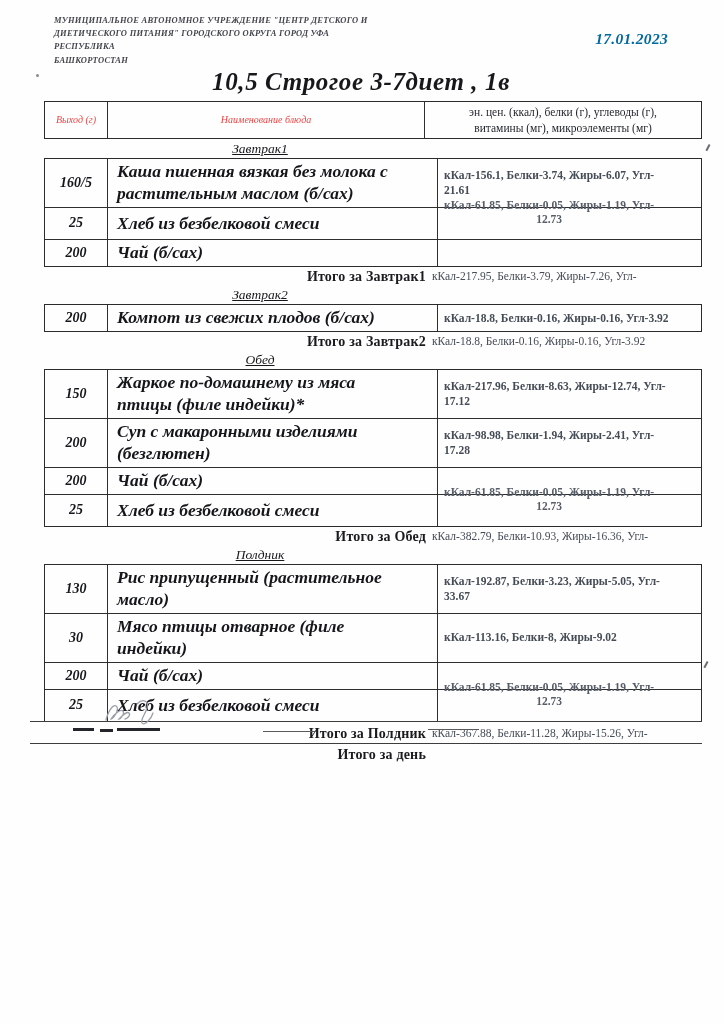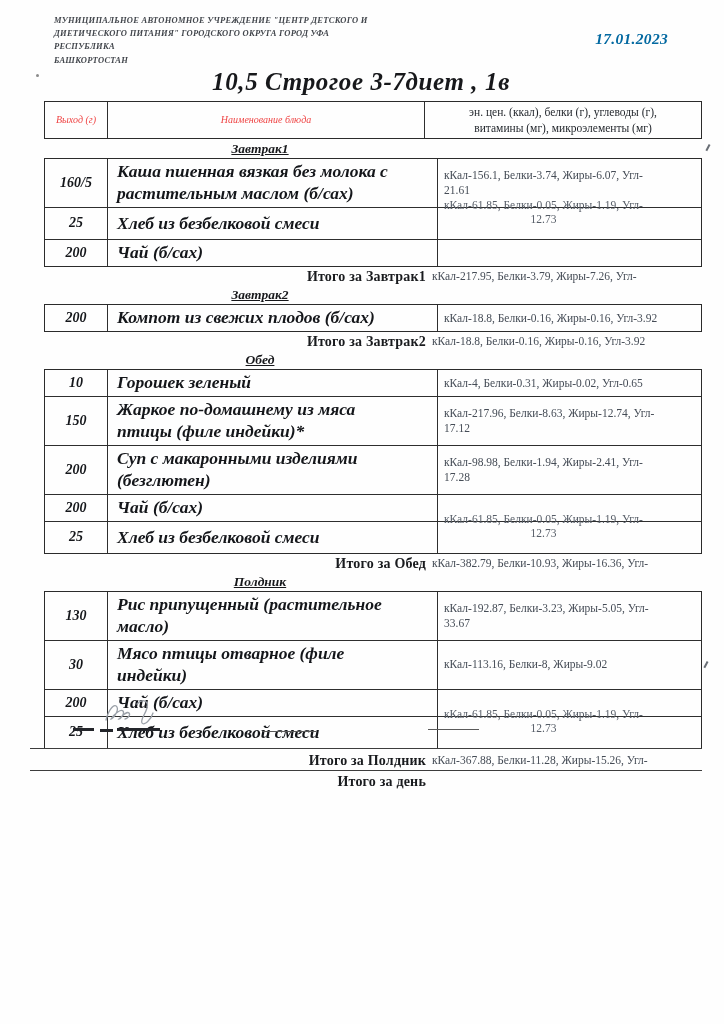--- a/index.html
+++ b/index.html
@@ -47,40 +47,40 @@
     display:flex; align-items:center; justify-content:center;
     font-size:10px; color:#ef4444; padding:2px 0;font-style:italic;
   }
   .thead .c3 {
     font-size:11.5px; color:#1f2329; text-align:center;
     line-height:1.4; padding:2px 4px; white-space:pre-line;
   }
 
   .section-heading {
     width:432px; text-align:center;
-    font-size:13.5px; font-weight:bold; font-style:italic;
+    font-size:13.5px; font-weight:normal; font-style:italic;
     text-decoration:underline; color:#17181b;
     margin:2px 0 1px 0;
   }
 
   .wcell {
     display:flex; align-items:center; justify-content:center;
     font-size:14px; font-weight:bold; font-style:italic; color:#15171b;
   }
   .dcell {
     display:flex; align-items:center;
     padding:1px 4px 2px 9px;
     font-size:17.5px; font-weight:bold; font-style:italic;
     color:#14161a; line-height:1.28; white-space:pre-line;
     min-height:23px;
   }
   .ncell {
     display:flex; align-items:center;
     padding:1px 2px 1px 6px;
-    font-size:11.5px; color:#454c56; line-height:1.28;
+    font-size:11.5px; color:#454c56; line-height:1.28;font-weight:bold;
   }
   .ncell span { white-space:pre-line; }
   .lift .ncell span { position:relative; top:-11px; color:#565d67;text-align:center; }
 
   
   .total { display:flex; align-items:flex-start; margin:2px 0 1px 0; }
   .total-label {
     width:382px; flex:0 0 382px; text-align:right;
     font-size:14px; font-weight:bold; color:#191b1e;
     letter-spacing:.2px;
@@ -177,27 +177,20 @@
           </div>
       </div>
     </div>
     <div class="total">
       <div class="total-label">Итого за Завтрак2</div>
       <div class="total-value">кКал-18.8, Белки-0.16, Жиры-0.16, Угл-3.92</div>
     </div>
 
     <div class="section-heading">Обед</div>
     <div class="block">
-      <div class="row">
-        <div class="c1 wcell">10</div>
-        <div class="c2 dcell">Горошек зеленый</div>
-        <div class="c3 ncell">
-            <span>кКал-4, Белки-0.31, Жиры-0.02, Угл-0.65</span>
-          </div>
-      </div>
       <div class="row">
         <div class="c1 wcell">150</div>
         <div class="c2 dcell">Жаркое по-домашнему из мяса
 птицы (филе индейки)*</div>
         <div class="c3 ncell">
             <span>кКал-217.96, Белки-8.63, Жиры-12.74, Угл-
 17.12</span>
           </div>
       </div>
       <div class="row">

